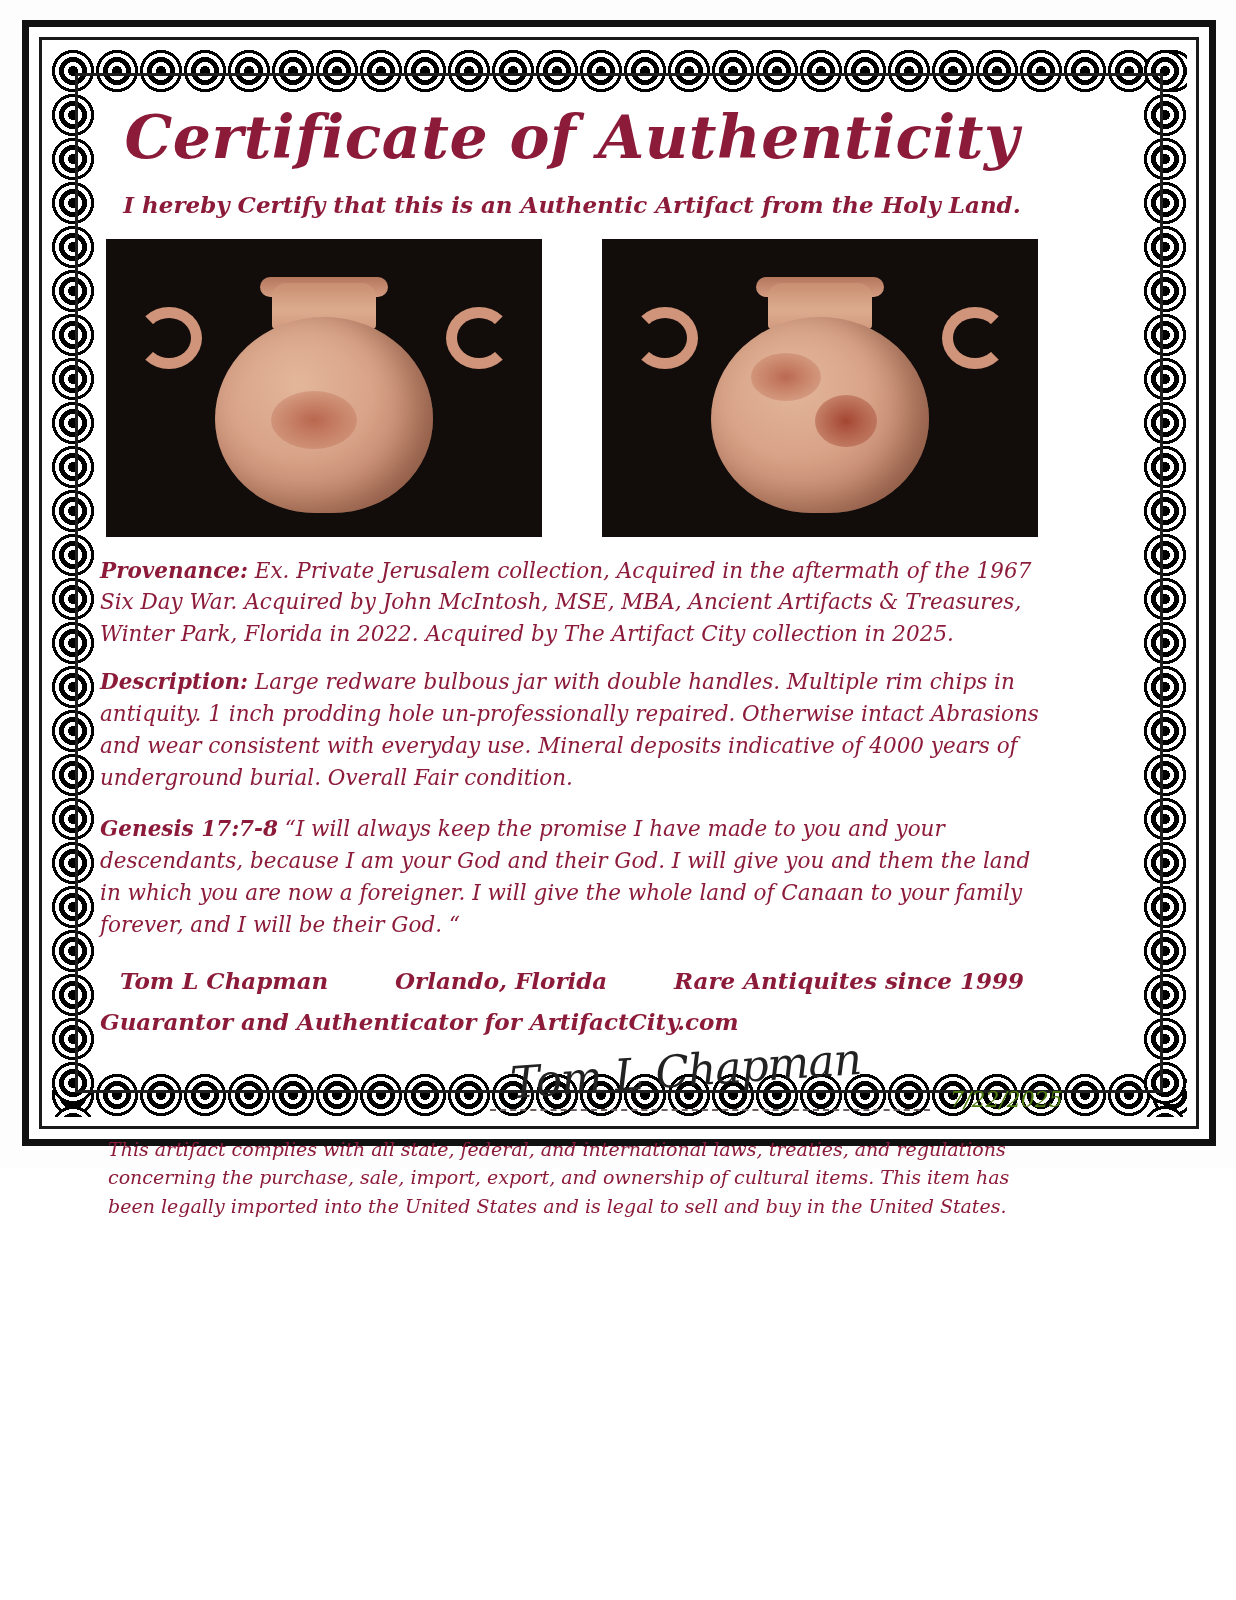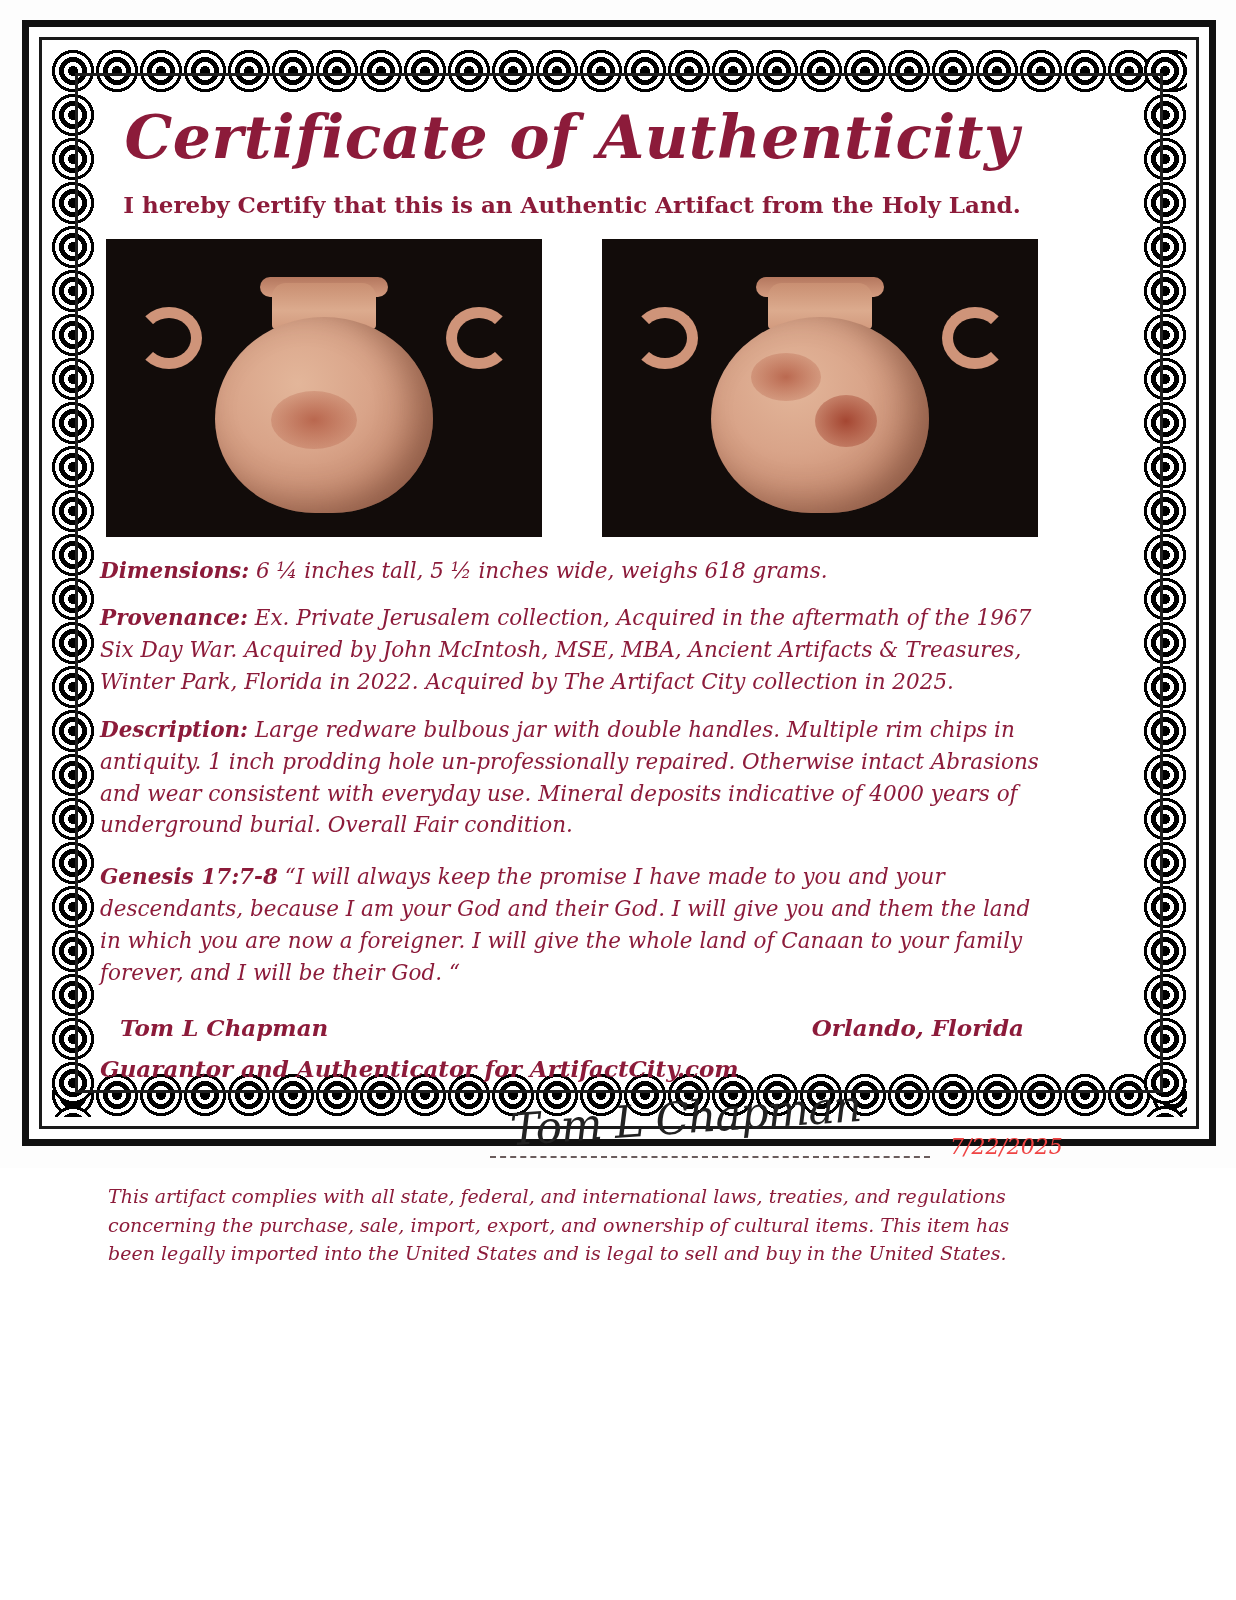--- a/index.html
+++ b/index.html
@@ -103,20 +103,21 @@
     font-style: italic;
     font-size: 60px;
     letter-spacing: 0.5px;
     color: #8c1b3a;
     margin: 14px 0 18px 0;
     line-height: 1.05;
   }
 
   .lead {
     font-family: "DejaVu Serif", serif;
+    font-style: italic;
     font-weight: bold;
     font-size: 23px;
     color: #8c1b3a;
     text-align: center;
     line-height: 1.55;
     margin: 0 0 6px 0;
   }
 
   .photos {
     display: flex;
@@ -246,21 +247,21 @@
     width: 440px;
     border-bottom: 2px dashed #6a5c5c;
   }
   .sig-date {
     position: absolute;
     left: 850px;
     top: 44px;
     font-family: "DejaVu Serif", serif;
     font-style: italic;
     font-size: 22px;
-    color: #ef4444;
+    color: #4d7c0f;
   }
 
   .legal {
     font-family: "DejaVu Serif", serif;
     font-style: italic;
     font-size: 19px;
     line-height: 1.5;
     color: #8c1b3a;
     text-align: left;
     margin-top: 6px;
@@ -308,40 +309,38 @@
           <div class="jar-rim"></div>
           <div class="jar-neck"></div>
           <div class="jar-body">
             <div class="blemish" style="left:40px; top:36px; width:70px; height:48px;"></div>
             <div class="blemish" style="left:104px; top:78px; width:62px; height:52px; background: radial-gradient(ellipse at center, rgba(160,62,42,0.92) 0%, rgba(160,62,42,0.4) 70%, rgba(160,62,42,0) 100%);"></div>
           </div>
         </div>
       </div>
     </div>
 
-    <div class="field">
-      <b>Dimensions:</b><span> 6 ¼ inches tall, 5 ½ inches wide, weighs 618 grams.</span>
-    </div>
 
     <div class="field">
       <b>Provenance:</b><span> Ex. Private Jerusalem collection, Acquired in the aftermath of the 1967 Six Day War. Acquired by John McIntosh, MSE, MBA, Ancient Artifacts &amp; Treasures, Winter Park, Florida in 2022. Acquired by The Artifact City collection in 2025.</span>
     </div>
 
     <div class="field">
       <b>Description:</b><span> Large redware bulbous jar with double handles. Multiple rim chips in antiquity. 1 inch prodding hole un-professionally repaired. Otherwise intact Abrasions and wear consistent with everyday use. Mineral deposits indicative of 4000 years of underground burial. Overall Fair condition.</span>
     </div>
 
     <div class="field verse">
       <b>Genesis 17:7-8</b><span> “I will always keep the promise I have made to you and your descendants, because I am your God and their God. I will give you and them the land in which you are now a foreigner. I will give the whole land of Canaan to your family forever, and I will be their God. “</span>
     </div>
 
     <div class="signature-block">
       <div class="sig-row">
         <span>Tom L Chapman</span>
         <span>Orlando, Florida</span>
+        <span>Rare Antiquites since 1999</span>
       </div>
       <div class="sig-role">Guarantor and Authenticator for ArtifactCity.com</div>
 
       <div class="sig-line-wrap">
         <div class="sig-script">Tom L Chapman</div>
         <div class="sig-rule"></div>
         <div class="sig-date">7/22/2025</div>
       </div>
     </div>
 

